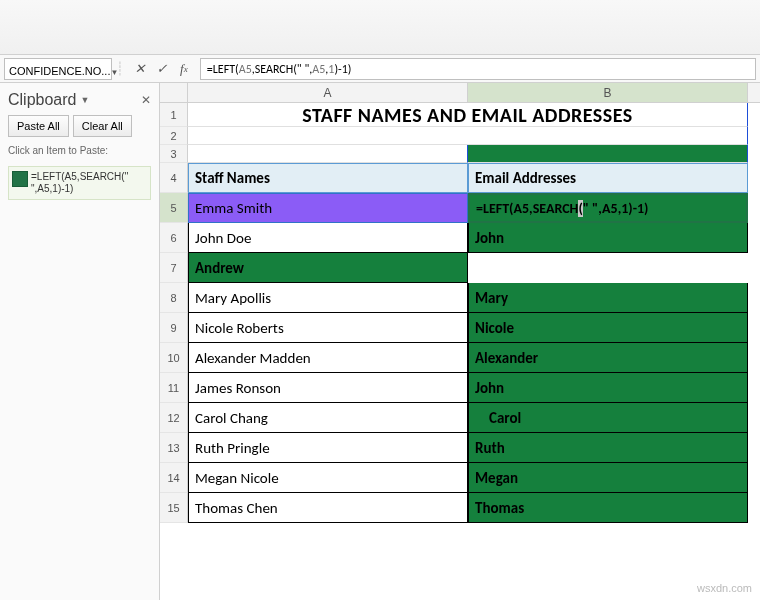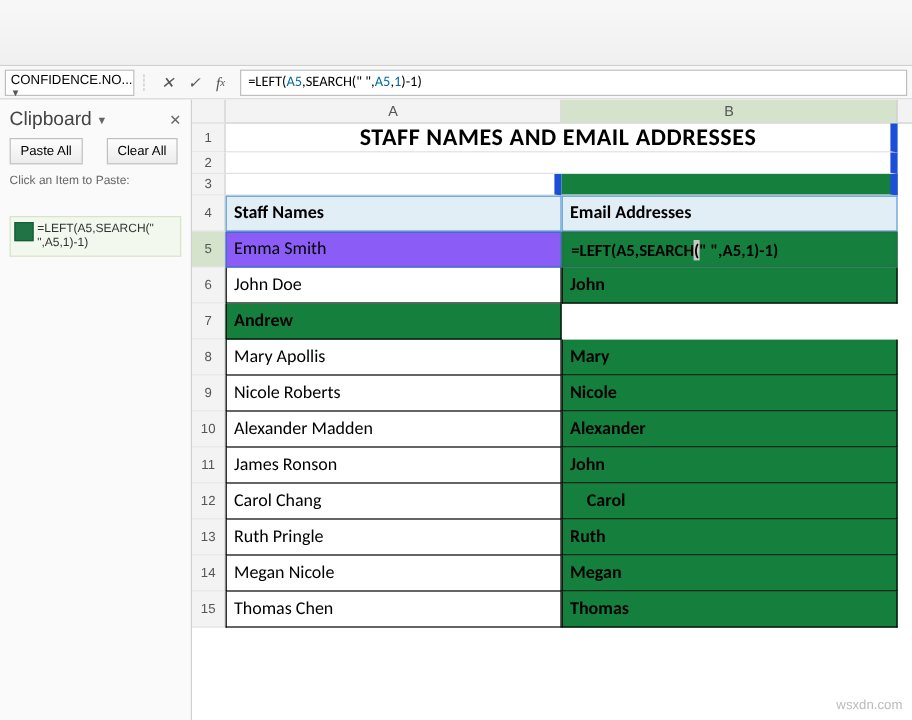--- a/index.html
+++ b/index.html
@@ -1,46 +1,46 @@
 <!DOCTYPE html>
 <html><head>
 <meta charset="utf-8">
 <style>
 * { box-sizing: border-box; margin: 0; padding: 0; }
 body { font-family: "Segoe UI", Arial, sans-serif; font-size: 13px; background: #fff; width: 760px; height: 600px; overflow: hidden; position: relative; }
 .toolbar-area { height: 55px; background: linear-gradient(#f8f8f8,#f0f0f0); border-bottom: 1px solid #d0d0d0; }
 .formula-bar { display: flex; align-items: center; height: 28px; background: #f8f8f8; border-bottom: 1px solid #d0d0d0; padding: 0 4px; gap: 4px; }
-.name-box { width: 108px; height: 22px; border: 1px solid #bfbfbf; background: #fff; font-size: 11px; padding: 2px 4px; display: flex; align-items: flex-start; justify-content: space-between; flex-direction: column; }
+.name-box { width: 108px; height: 22px; border: 1px solid #bfbfbf; background: #fff; font-size: 11px; padding: 2px 4px; display: flex; align-items: flex-end; justify-content: space-between; }
 .name-box .dd { font-size: 8px; color: #555; }
 .fb-sep { color: #ccc; }
 .fb-icons { display: flex; gap: 6px; align-items: center; padding: 0 4px; }
 .fb-icon { width: 16px; height: 16px; display: flex; align-items: center; justify-content: center; font-style: italic; color: #555; font-size: 13px; }
 .fb-input { flex: 1; height: 22px; border: 1px solid #bfbfbf; background: #fff; font-size: 12px; padding: 2px 6px; display: flex; align-items: center; font-family: Calibri, Arial, sans-serif; }
-.fb-input .ref { color: #0369a1; }
+.fb-input .ref { color: #737373; }
 .workspace { display: flex; height: calc(600px - 55px - 28px); }
 .clipboard-pane { width: 160px; background: #fafafa; border-right: 1px solid #d0d0d0; padding: 8px 8px; }
 .cp-title { font-size: 16px; color: #444; margin-bottom: 6px; display: flex; align-items: center; gap: 4px; }
 .cp-title .dd { font-size: 9px; color: #666; }
 .cp-title .close { margin-left: auto; font-size: 12px; color: #666; }
-.cp-buttons { display: flex; gap: 20px; margin-bottom: 8px; }
+.cp-buttons { display: flex; gap: 4px; margin-bottom: 8px; }
 .cp-btn { border: 1px solid #bfbfbf; background: linear-gradient(#fdfdfd,#ececec); font-size: 11px; padding: 4px 8px; cursor: pointer; }
-.cp-hint { font-size: 10px; color: #666; margin-bottom: 24px; }
+.cp-hint { font-size: 10px; color: #666; margin-bottom: 10px; }
 .cp-item { border: 1px solid #d6e4c7; background: #f3f8ee; padding: 4px 4px 4px 22px; font-size: 10px; color: #333; position: relative; line-height: 1.2; word-break: break-word; }
 .cp-item::before { content: ""; position: absolute; left: 3px; top: 4px; width: 14px; height: 14px; background: #217346; border: 1px solid #185c37; }
 .grid-area { flex: 1; overflow: hidden; background: #fff; }
 .col-headers { display: flex; height: 20px; background: #f3f3f3; border-bottom: 1px solid #d0d0d0; }
 .rowhdr-spacer { width: 28px; border-right: 1px solid #d0d0d0; background: #f3f3f3; }
 .col-h { text-align: center; font-size: 12px; color: #555; border-right: 1px solid #d0d0d0; line-height: 20px; }
 .col-A { width: 280px; }
 .col-B { width: 280px; background: #15803d; }
 .rows { }
 .row { display: flex; height: 30px; }
 .row.h1 { height:24px;} .row.h2{height:18px;} .row.h3{height:18px;}
 .row-h { width: 28px; background: #f3f3f3; border-right: 1px solid #d0d0d0; border-bottom: 1px solid #e5e5e5; font-size: 11px; color: #555; display: flex; align-items: center; justify-content: center; }
-.cell { border-right: 6px solid #1d4ed8; border-bottom: 1px solid #e0e0e0; padding: 4px 6px; font-family: Calibri, Arial, sans-serif; font-size: 15px; display: flex; align-items: center; overflow: hidden; white-space: nowrap; }
+.cell { border-right: 1px solid #1d4ed8; border-bottom: 1px solid #e0e0e0; padding: 4px 6px; font-family: Calibri, Arial, sans-serif; font-size: 15px; display: flex; align-items: center; overflow: hidden; white-space: nowrap; }
 .title-cell { font-weight: bold; font-size: 20px; justify-content: center; letter-spacing: 0.5px; }
 .hdr-cell { background: #e2eef5; font-weight: bold; border: 1px solid #5b9bd5; }
 .data-cell { border: 1px solid #000; border-top: none; font-size: 15px; }
 .data-cell.first { border-top: 1px solid #000; }
 .sel-A { background: #8b5cf6; border: 1px solid #3173c7 !important; }
 .sel-B { border: 2px solid #217346 !important; font-size: 14px; }
 .row-h.sel, .col-h.sel { background: #d5e3cc; }
 .watermark { position: absolute; right: 8px; bottom: 6px; font-size: 11px; color: #bbb; font-family: Arial; }
 </style>
 </head>

